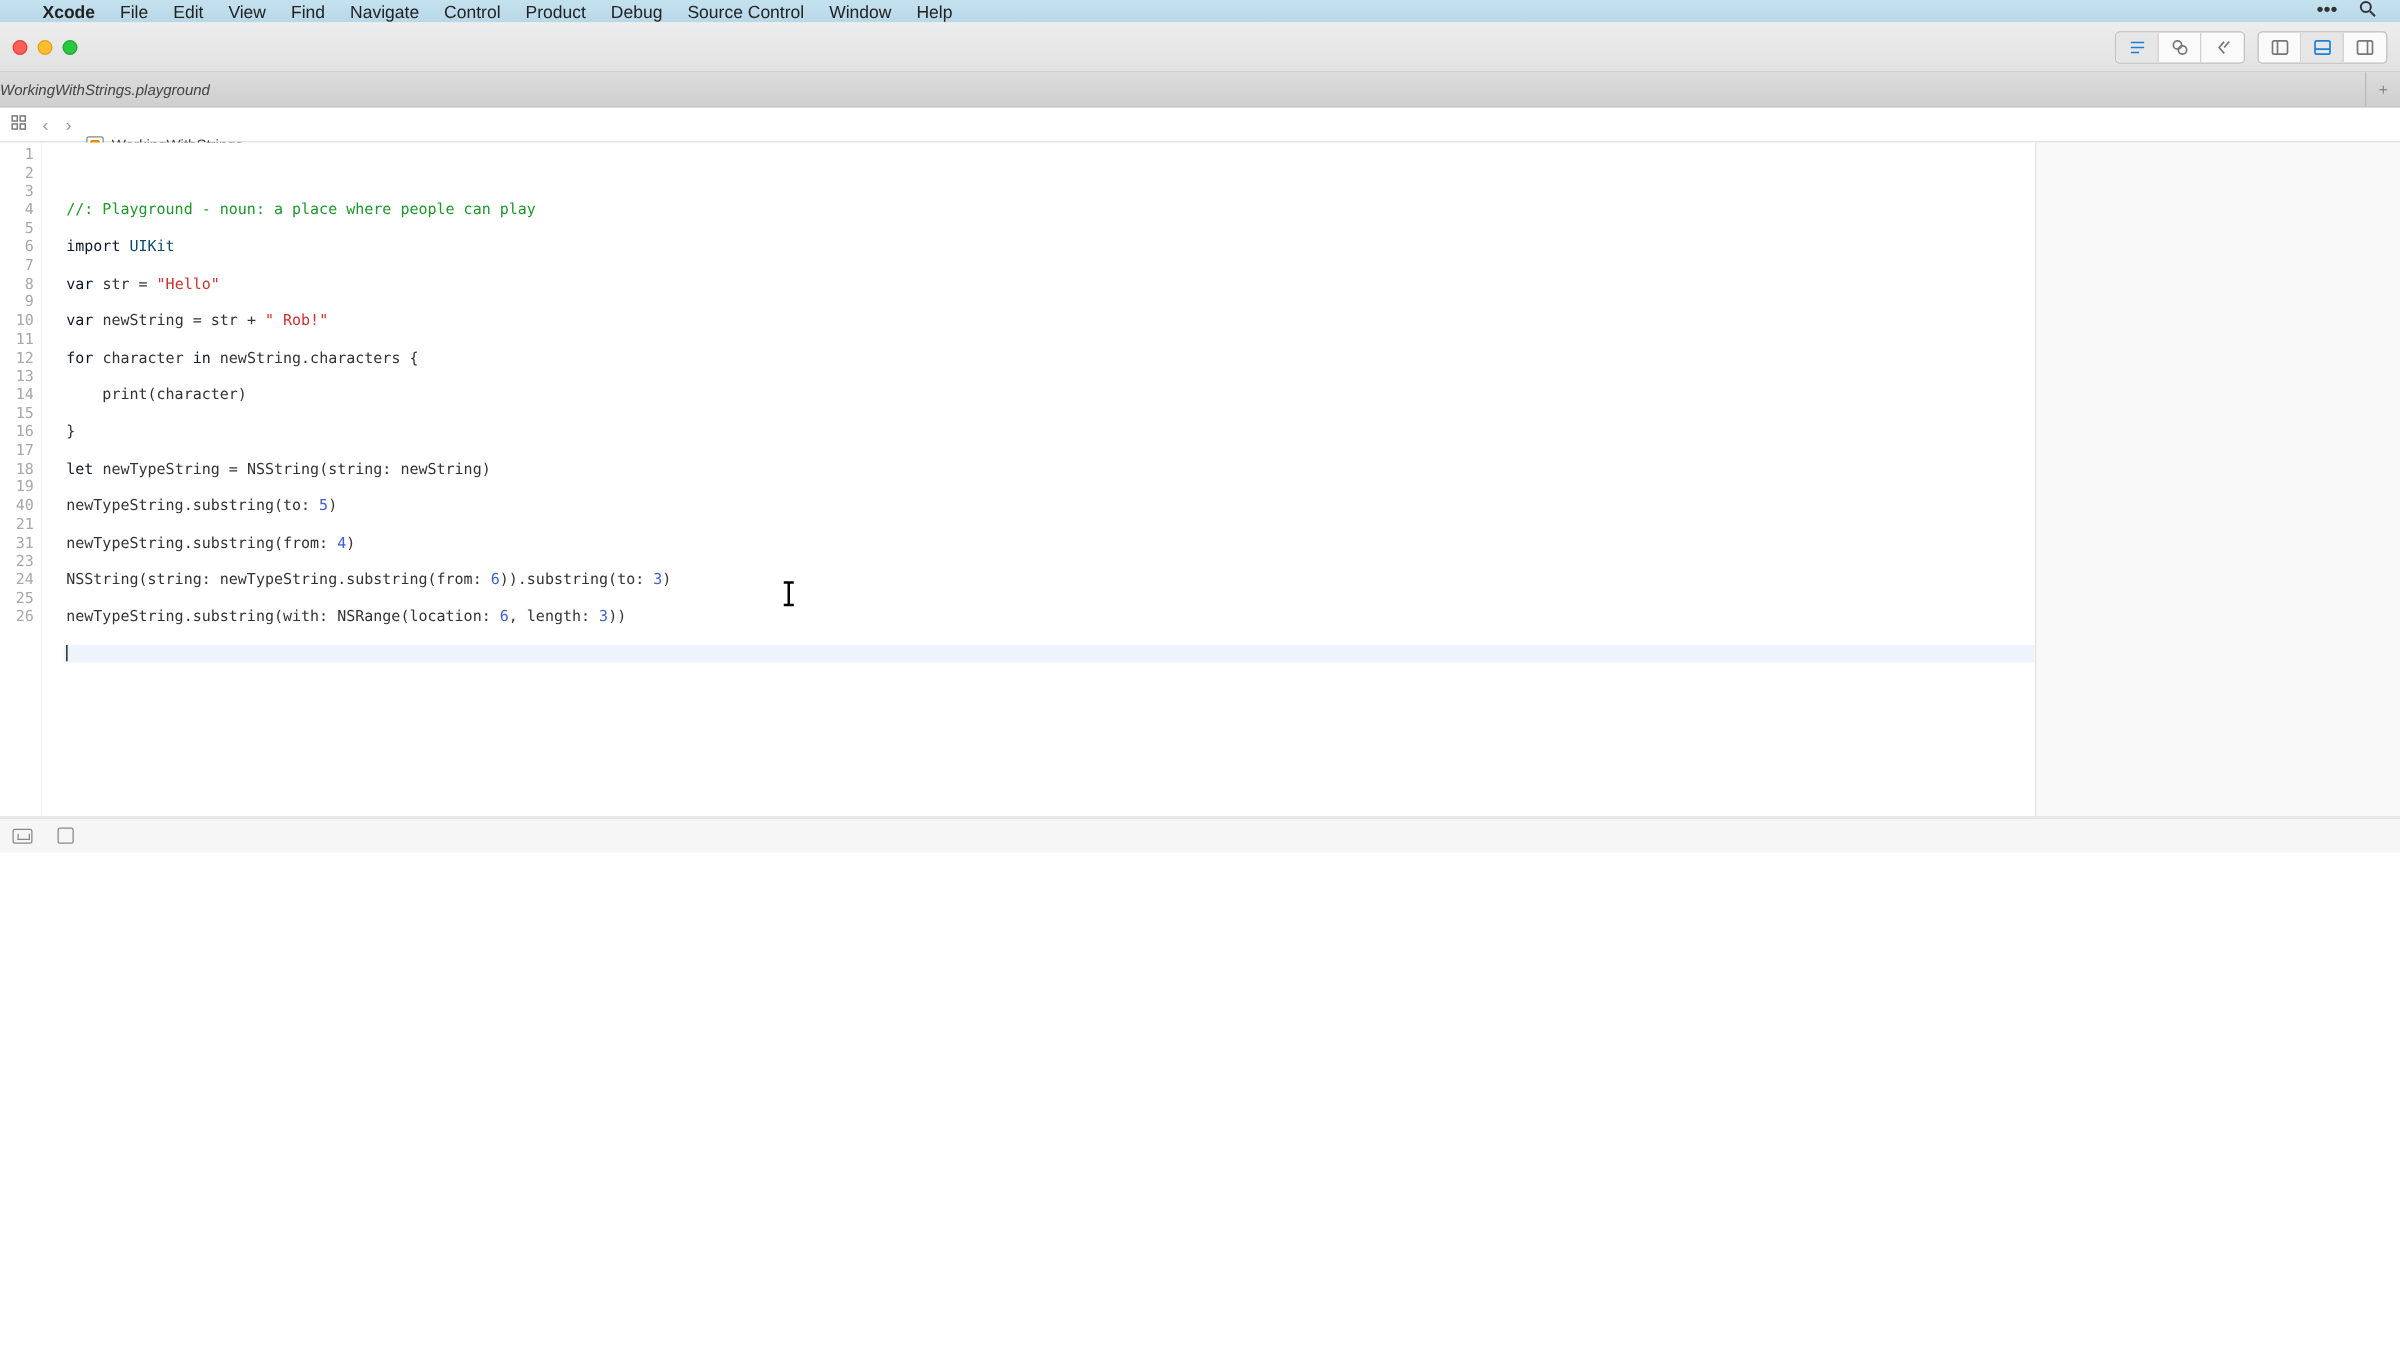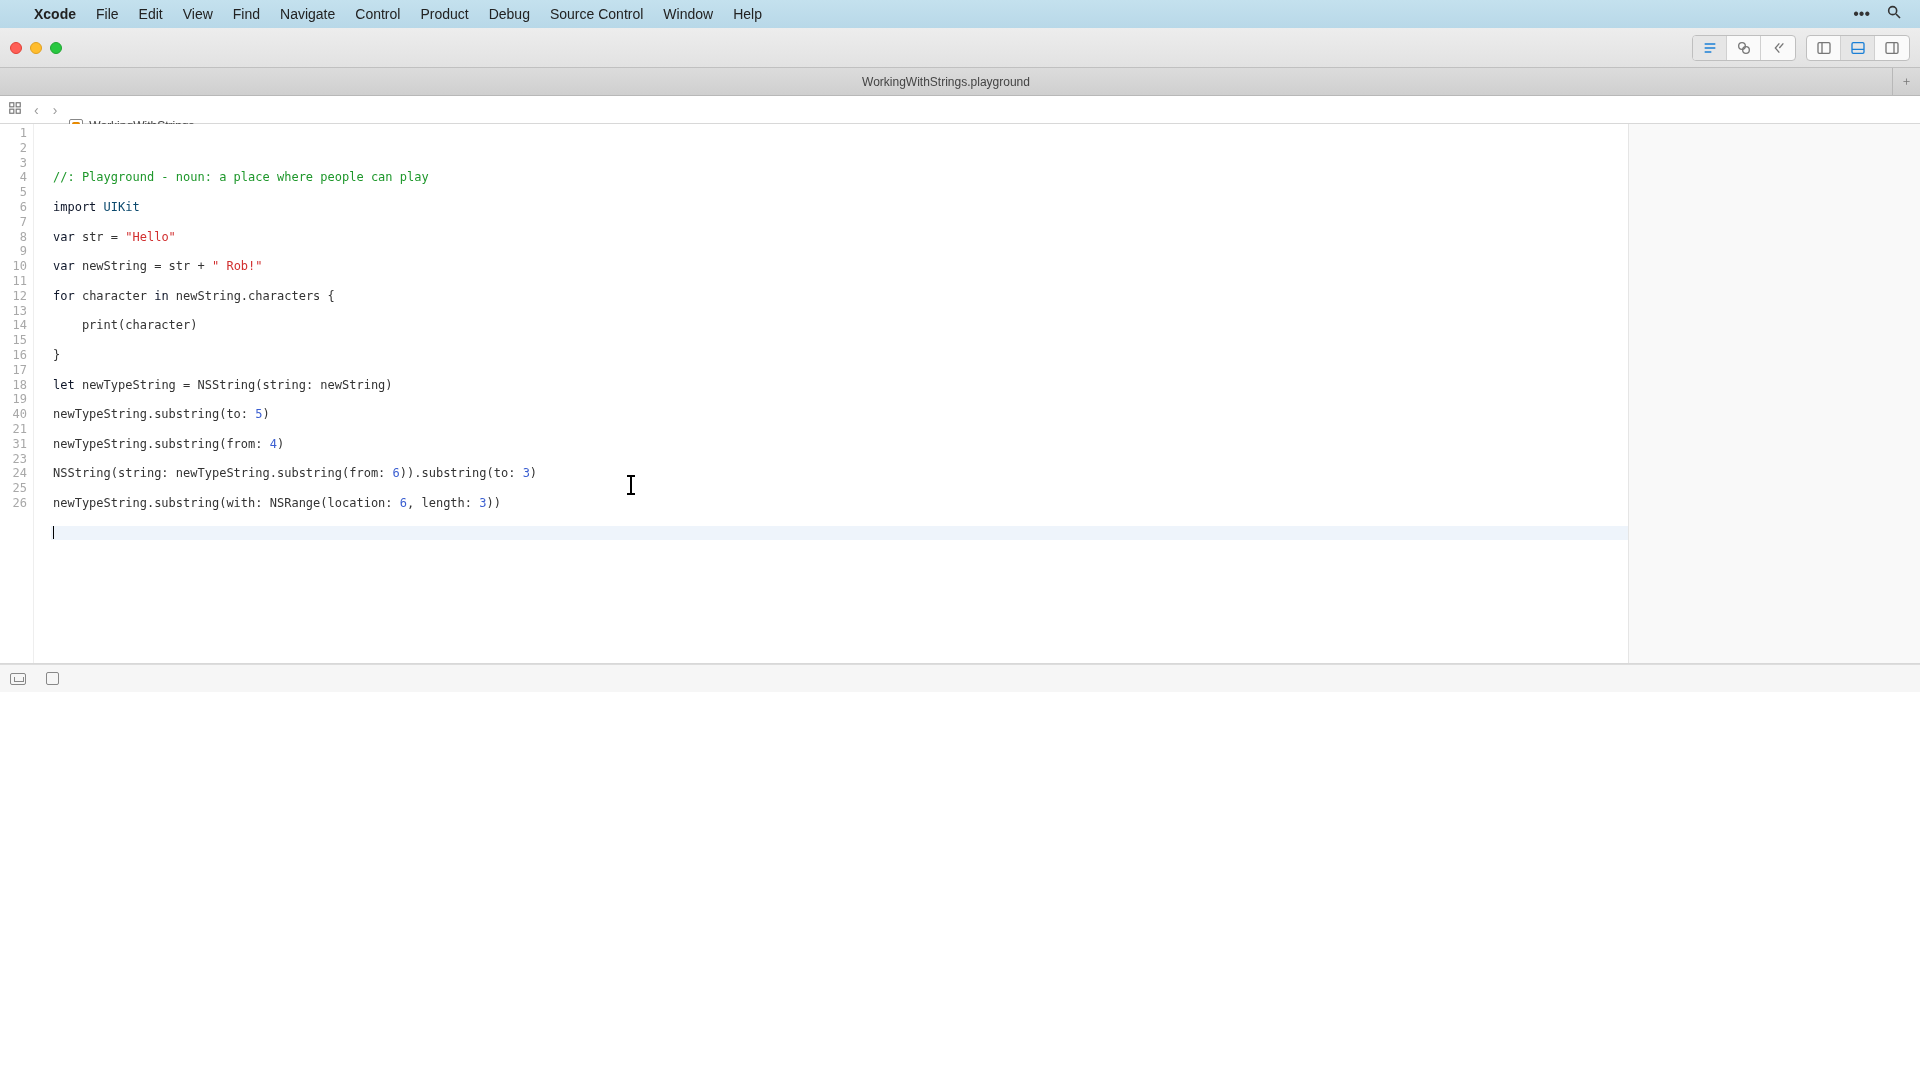--- a/index.html
+++ b/index.html
@@ -8,21 +8,21 @@
   font-size: 13px;
   background: #fff;
   width: 1920px;
   height: 1080px;
   overflow: hidden;
   user-select: none;
 }
 
 
 .menubar {
-  height: 28px;
+  height: 18px;
   background: linear-gradient(#c4e1ee, #b8d8e8);
   display: flex;
   align-items: center;
   padding: 0 10px;
   font-size: 14px;
   color: #222;
 }
 .menubar .apple { font-size: 15px; margin-right: 14px; }
 .menubar .item { padding: 0 10px; cursor: default; }
 .menubar .item.bold { font-weight: 700; }
@@ -87,21 +87,21 @@
 
 .tabbar {
   height: 28px;
   background: linear-gradient(#dcdcdc, #cfcfcf);
   border-bottom: 1px solid #b8b8b8;
   display: flex;
   align-items: center;
   font-size: 12px;
   color: #444;
 }
-.tabbar .tab { flex: 1; text-align: center; }
+.tabbar .tab { flex: 1; text-align: left; font-style: italic; }
 .tabbar .add {
   width: 28px; height: 100%;
   border-left: 1px solid #b8b8b8;
   display: flex; align-items: center; justify-content: center;
   color: #777;
 }
 
 
 .jumpbar {
   height: 28px;

